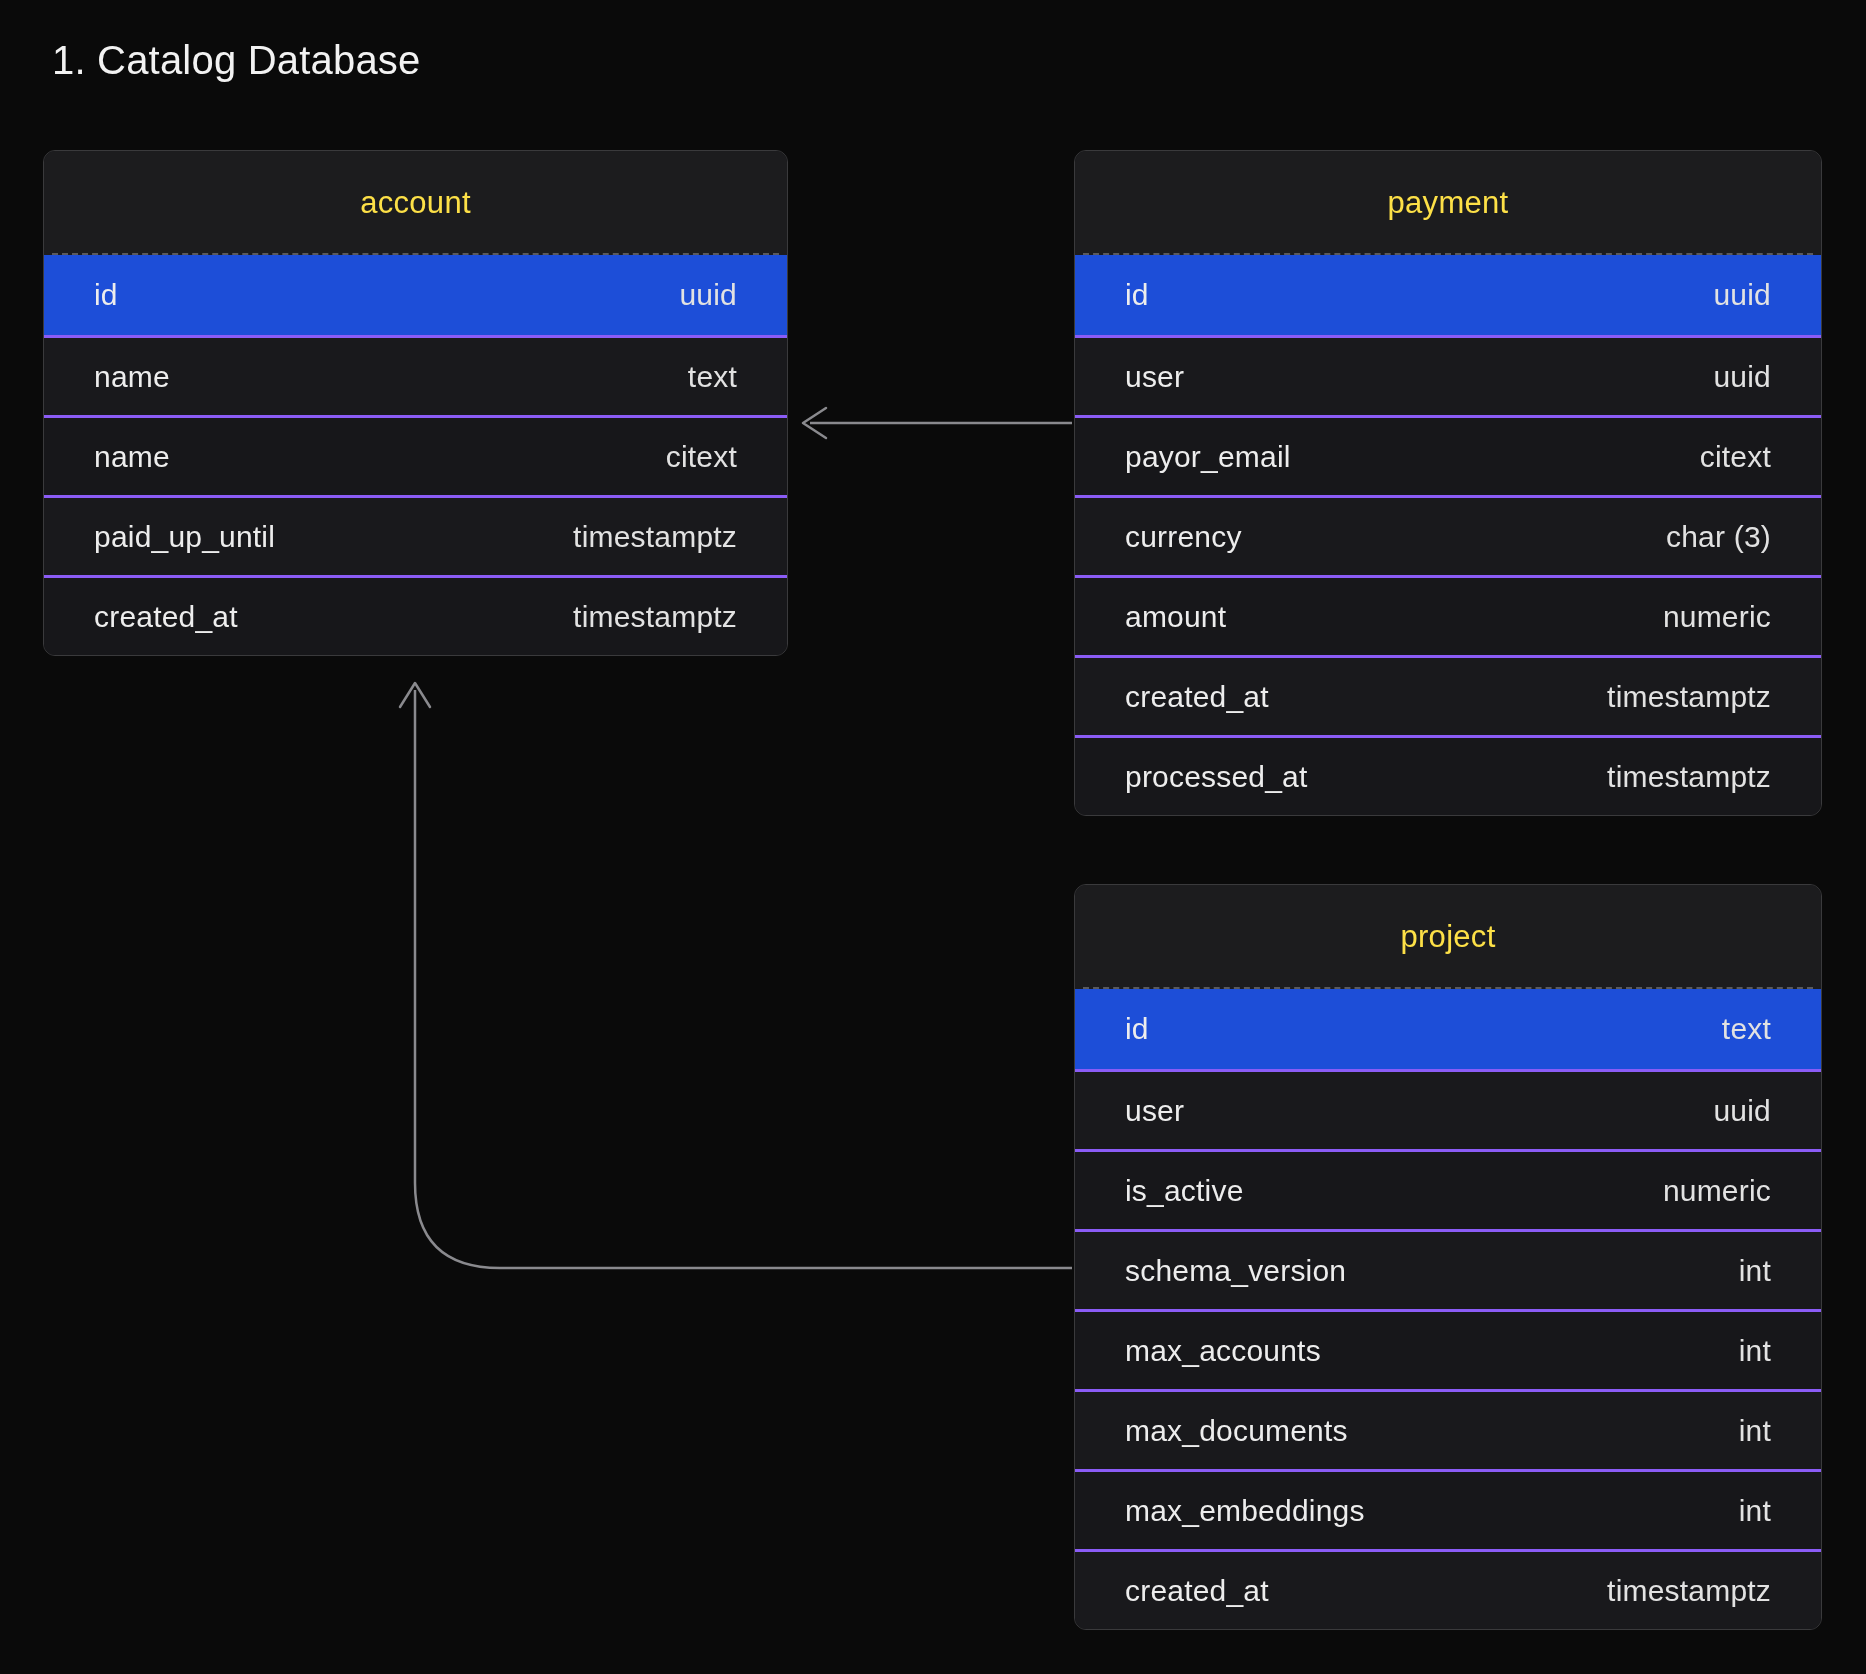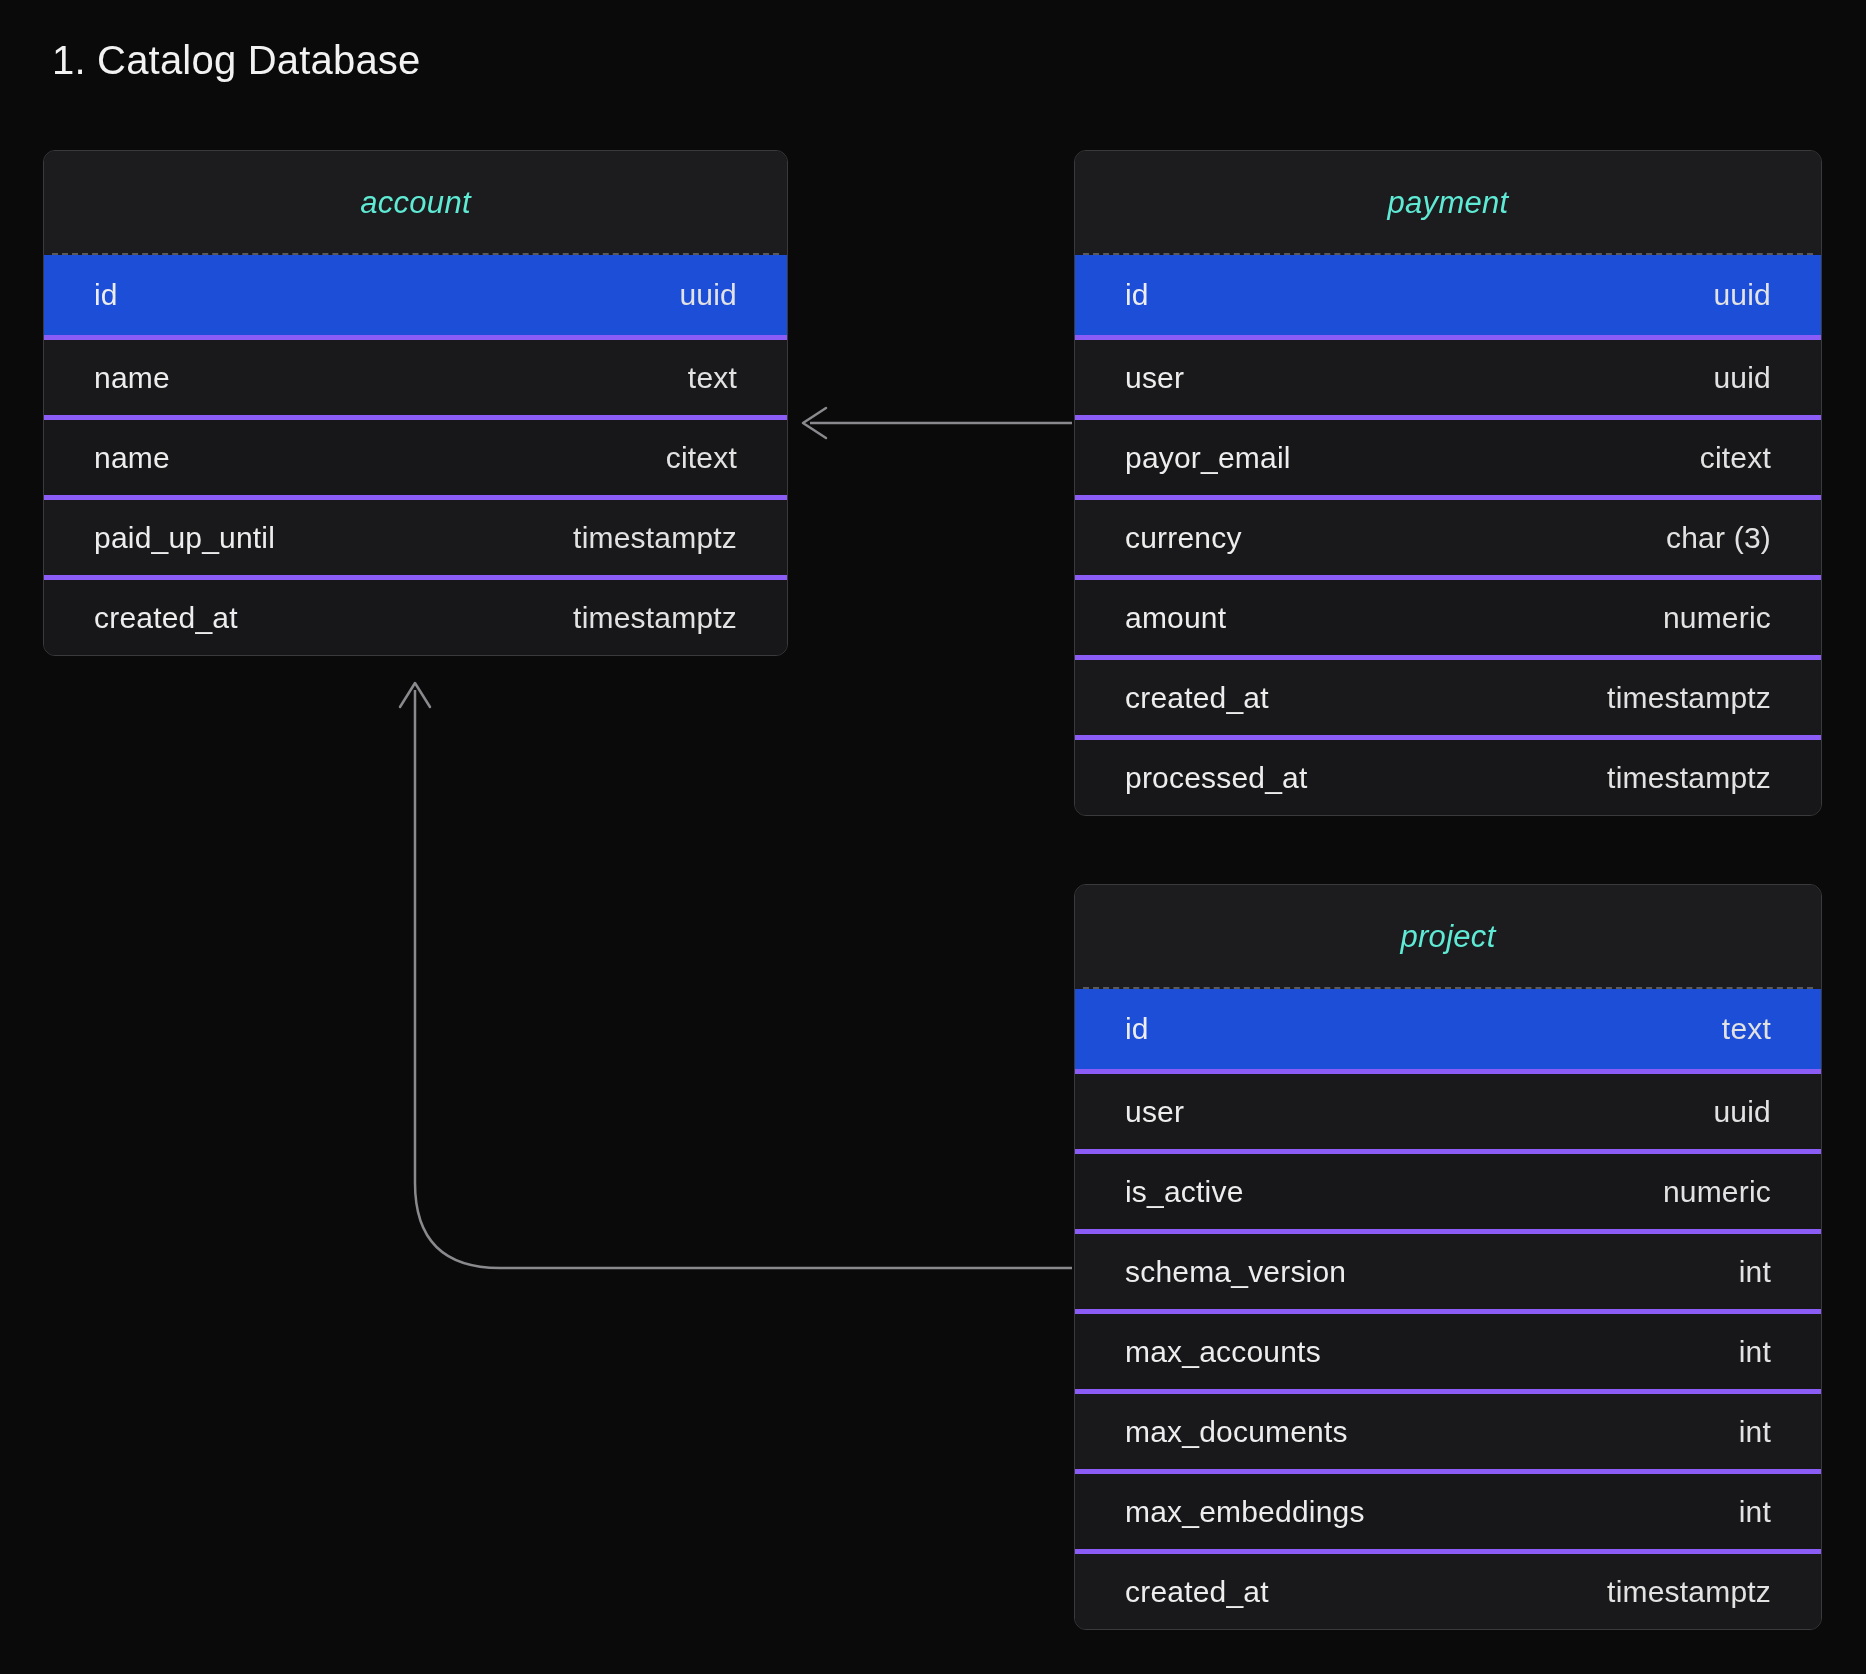--- a/index.html
+++ b/index.html
@@ -51,43 +51,42 @@
     height: 104px;
     display: flex;
     align-items: center;
     justify-content: center;
     background: #1c1c1e;
     position: relative;
   }
   .entity-title {
     font-size: 31px;
     font-weight: 400;
-    color: #5eead4;
+    color: #fde047;
     letter-spacing: 0.3px;
-    font-style: italic;
   }
   .header-rule {
     position: absolute;
     left: 8px;
     right: 8px;
     bottom: 0;
     height: 0;
     border-top: 2px dashed #5a5a5e;
   }
   .entity-rows {
     display: block;
   }
   .field-row {
     height: 80px;
     display: flex;
     align-items: center;
     justify-content: space-between;
     padding: 0 50px;
     box-sizing: border-box;
-    border-top: 5px solid #8b5cf6;
+    border-top: 3px solid #8b5cf6;
     background: #17171a;
   }
   .field-row:first-child {
     border-top: none;
     background: #1d4ed8;
   }
   .field-row:nth-child(even) {
     background: #19191c;
   }
   .field-name {

